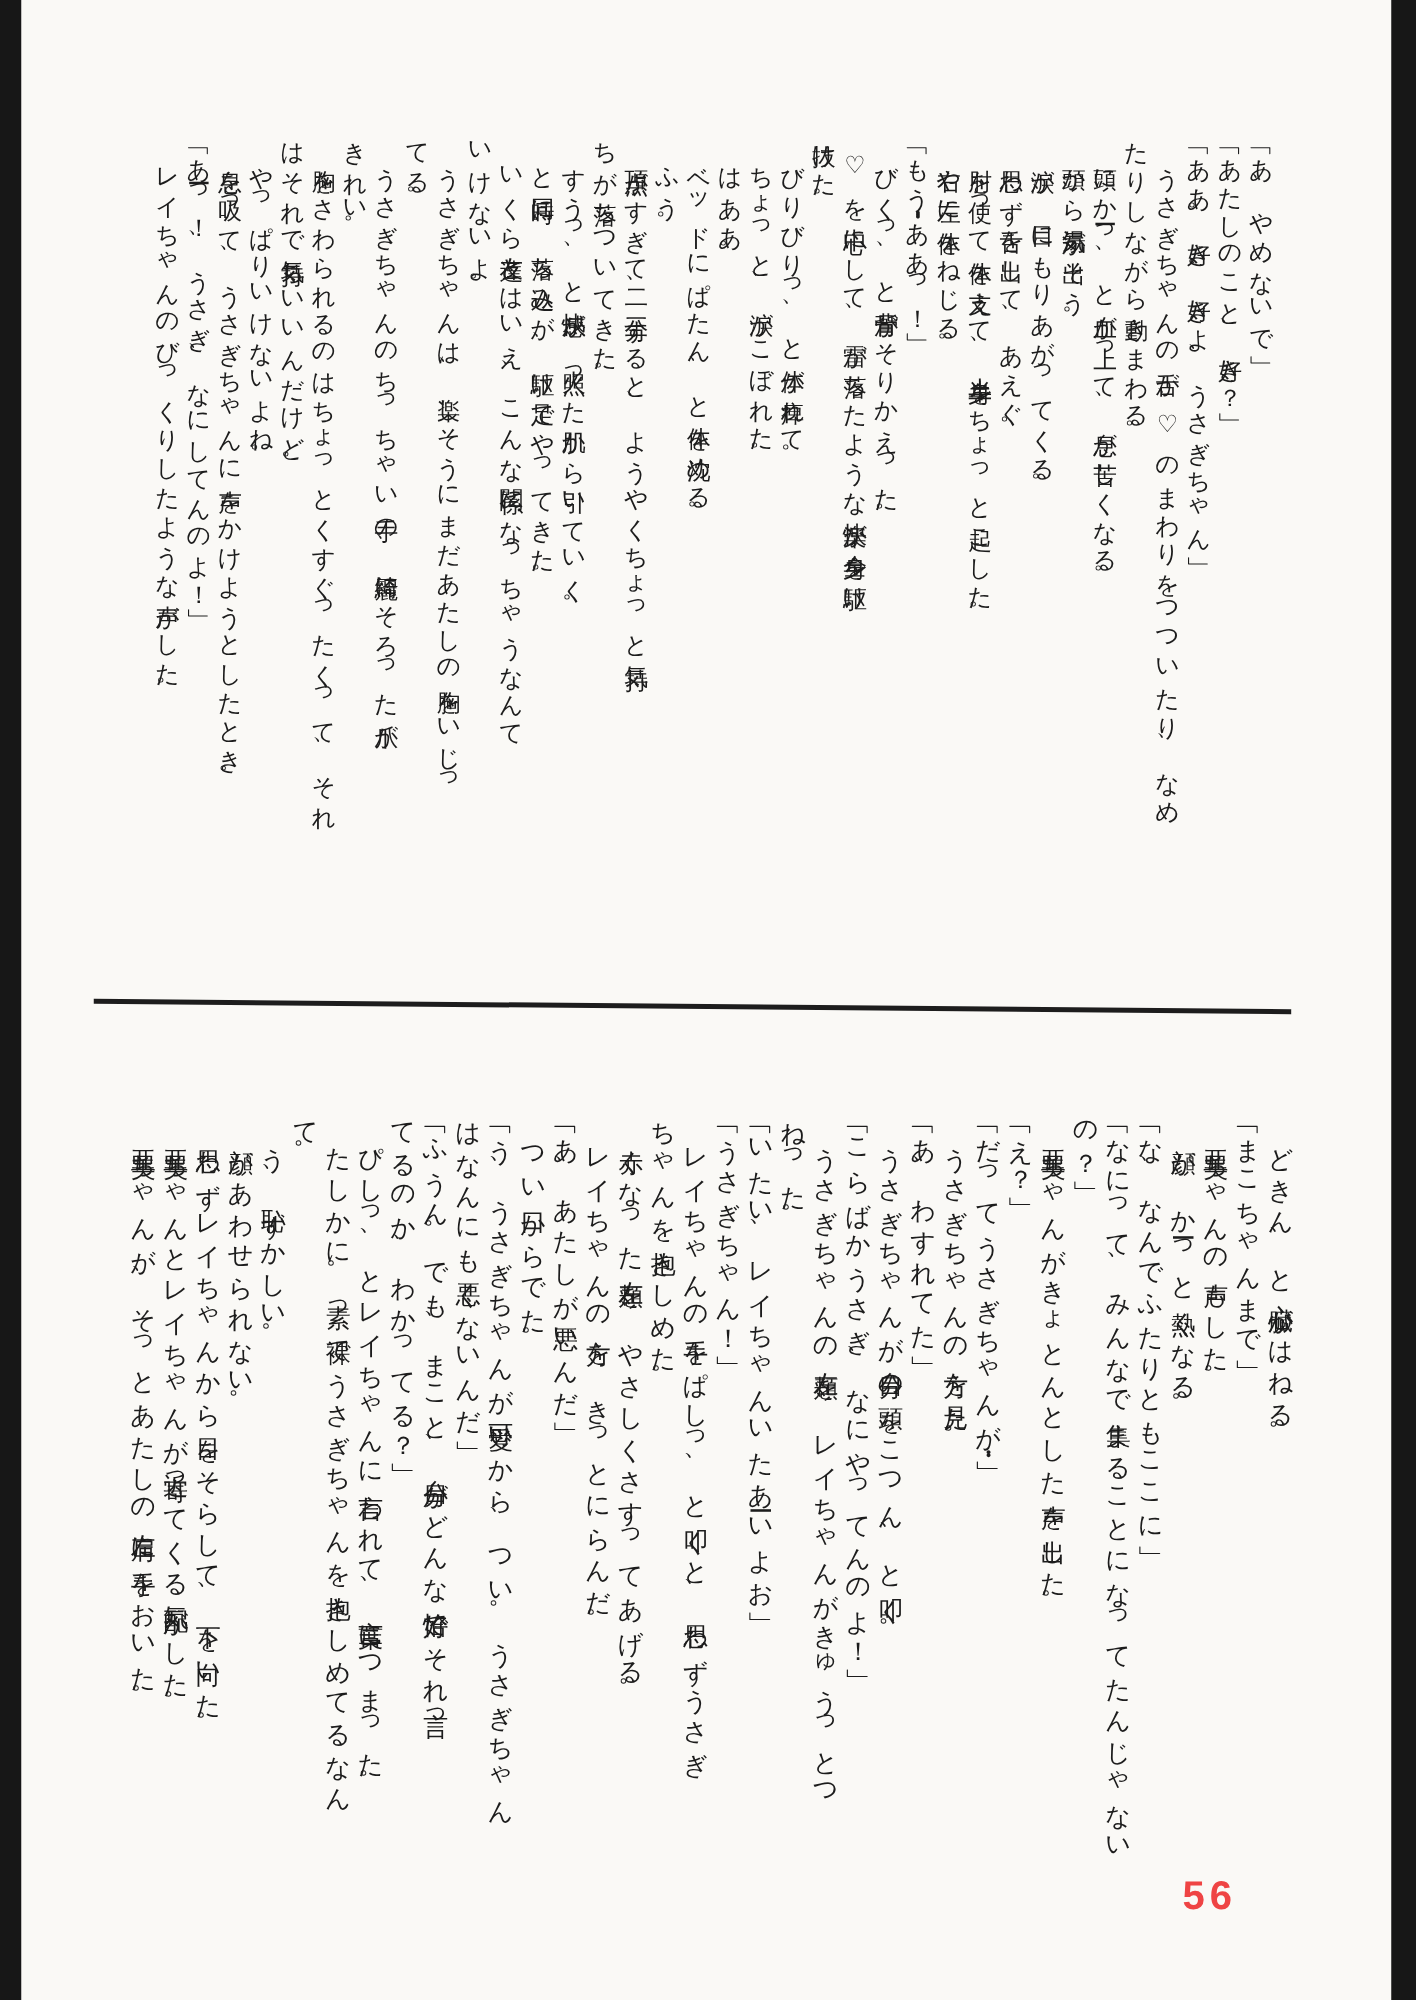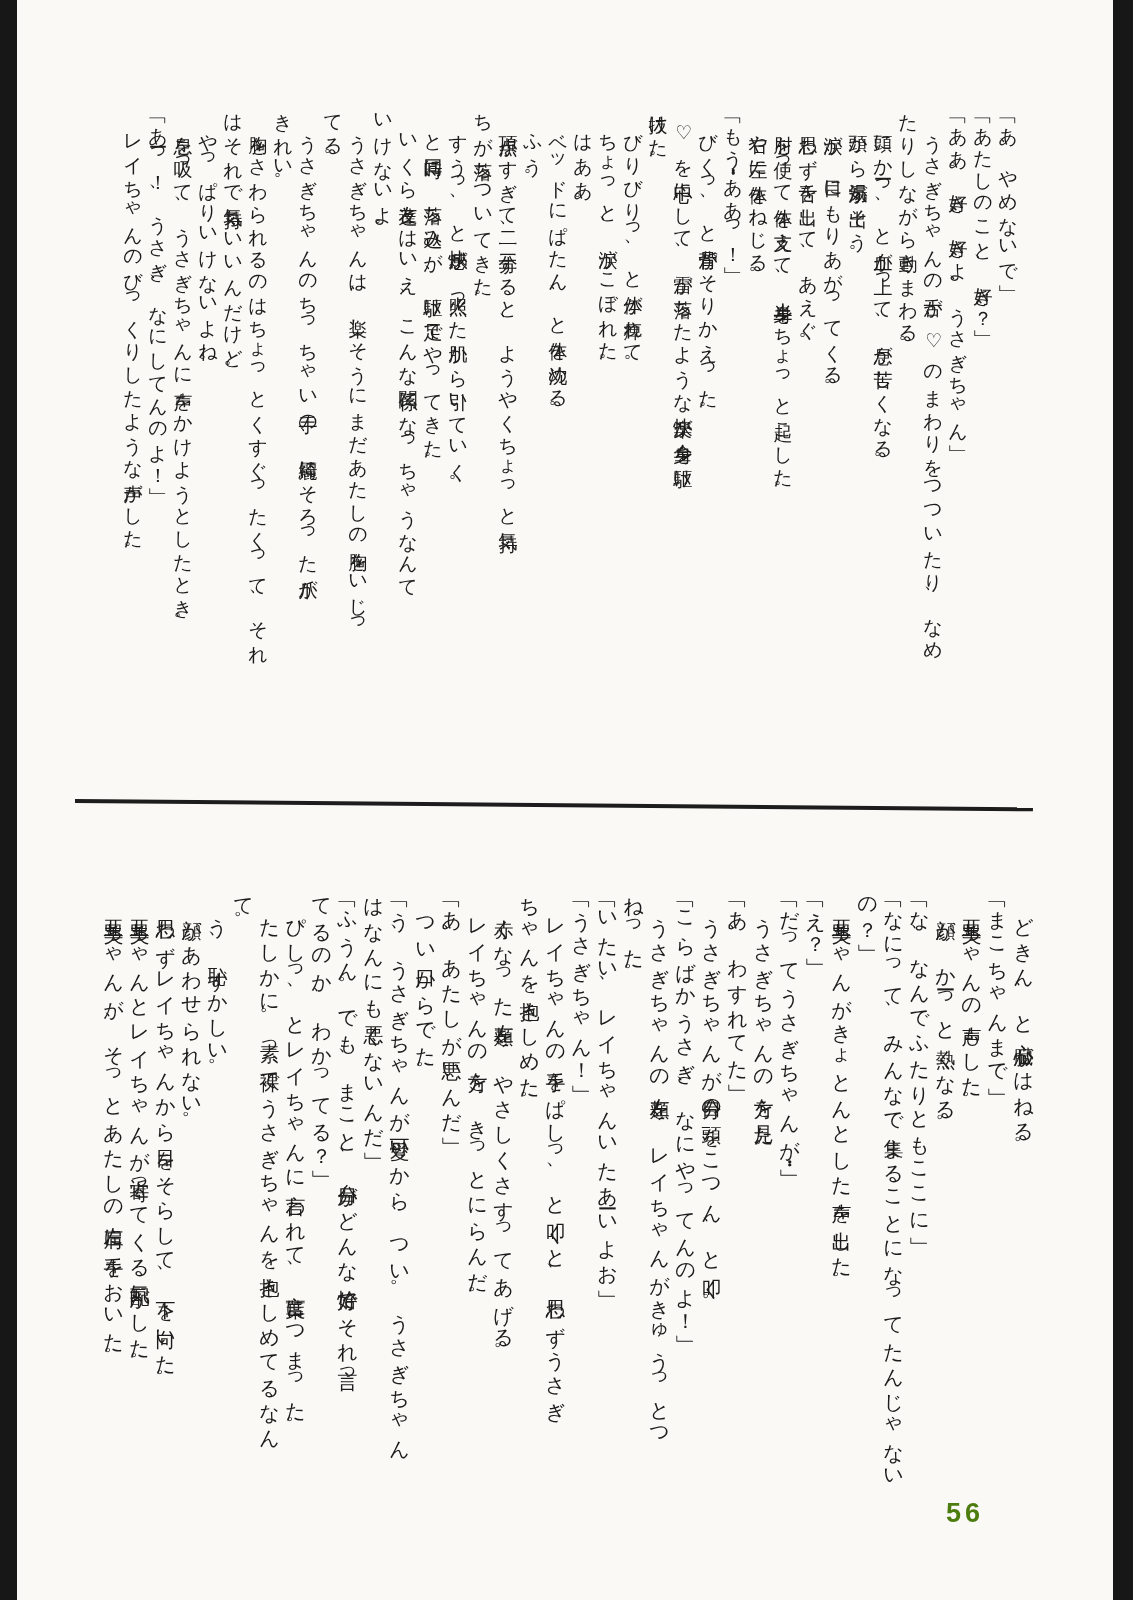--- a/index.html
+++ b/index.html
@@ -52,23 +52,23 @@
     width:958px;height:4px;
     background:#1d1d1d;
     transform:rotate(0.5deg);
     transform-origin:left center;
   }
   .page-number{
     position:absolute;
     left:946px;top:1498px;
     font-family:"Liberation Sans","DejaVu Sans",sans-serif;
     font-weight:bold;
-    font-size:27px;
+    font-size:32px;
     letter-spacing:4px;
-    color:#4d7c0f;
+    color:#ef4444;
   }
 </style>
 </head>
 <body>
 
 <div class="page">
   <div class="edge edge-left"></div>
   <div class="edge edge-right"></div>
 
   <div class="vblock top">

